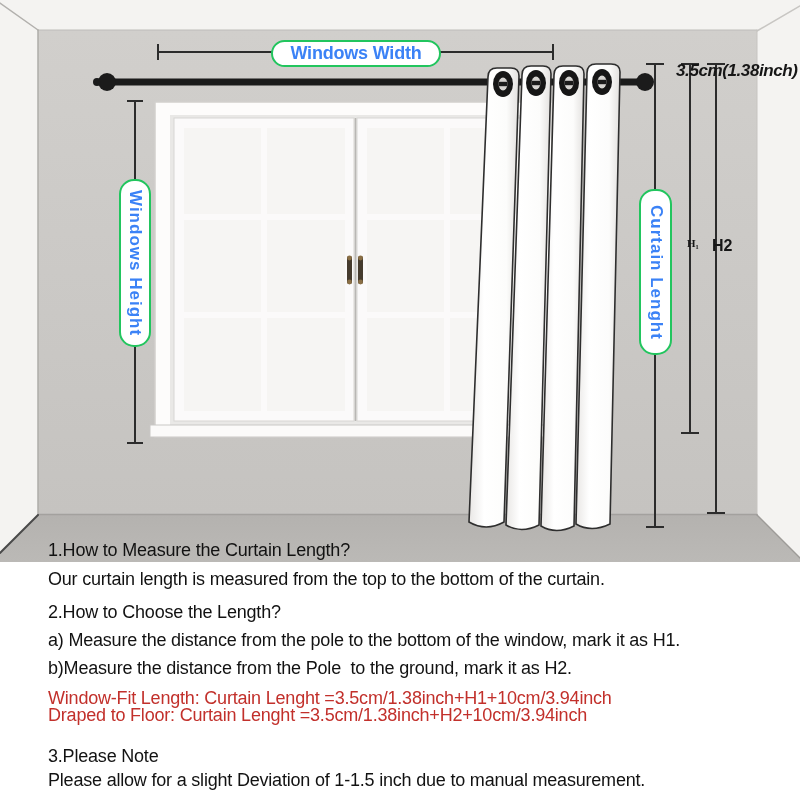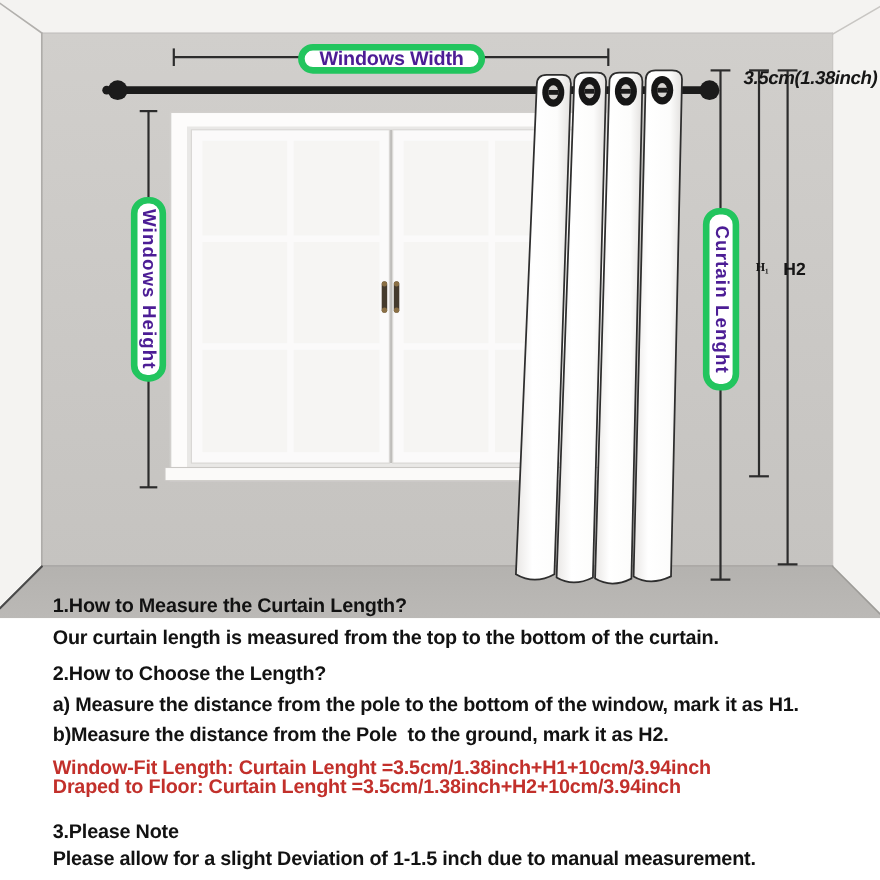--- a/index.html
+++ b/index.html
@@ -1,32 +1,32 @@
 <!DOCTYPE html>
 <html><head>
 <meta charset="utf-8">
 <style>
   html,body{margin:0;padding:0;background:#fff;}
   #stage{position:relative;width:800px;height:800px;overflow:hidden;background:#fff;
          font-family:"Liberation Sans","DejaVu Sans",sans-serif;}
   #scene{position:absolute;left:0;top:0;width:800px;height:562px;}
   #scene svg{position:absolute;left:0;top:0;}
-  .pill{position:absolute;background:#fff;border:6px solid #22c55e;border-radius:15px;
+  .pill{position:absolute;background:#fff;border:2px solid #22c55e;border-radius:15px;
         display:flex;align-items:center;justify-content:center;
-        font-weight:bold;color:#4c1d95;box-sizing:border-box;}
+        font-weight:bold;color:#3b82f6;box-sizing:border-box;}
   .pill.h{font-size:18px;letter-spacing:-0.2px;}
   .pill.v{writing-mode:vertical-rl;text-orientation:mixed;font-size:17px;letter-spacing:1px;}
   #pill-width{left:271px;top:40px;width:170px;height:27px;}
   #pill-height{left:119px;top:179px;width:32px;height:168px;}
   #pill-curtain{left:639px;top:189px;width:33px;height:166px;}
   .meas-label{position:absolute;font-weight:bold;color:#161616;white-space:pre;}
   #rod-offset{left:676px;top:61px;font-size:17px;letter-spacing:-0.4px;font-style:italic;}
   #h1-label{left:687px;top:237px;font-size:11px;font-family:Liberation Serif, serif;}
   #h2-label{left:712px;top:237px;font-size:16px;text-align:center;}
-  .line{position:absolute;left:48px;white-space:pre;font-weight:bold;
+  .line{position:absolute;left:48px;white-space:pre;font-weight:normal;
         font-size:18px;line-height:22px;color:#121212;letter-spacing:-0.2px;}
   .line.red{color:#c2302b;}
   #ln0{top:539px;} #ln1{top:568px;} #ln2{top:601px;text-align:center;} #ln3{top:629px;} #ln4{top:657px;}
   #ln5{top:687px;} #ln6{top:704px;text-align:right;} #ln7{top:745px;} #ln8{top:769px;}
 </style>
 </head>
 <body>
 
 <div id="stage">
 

